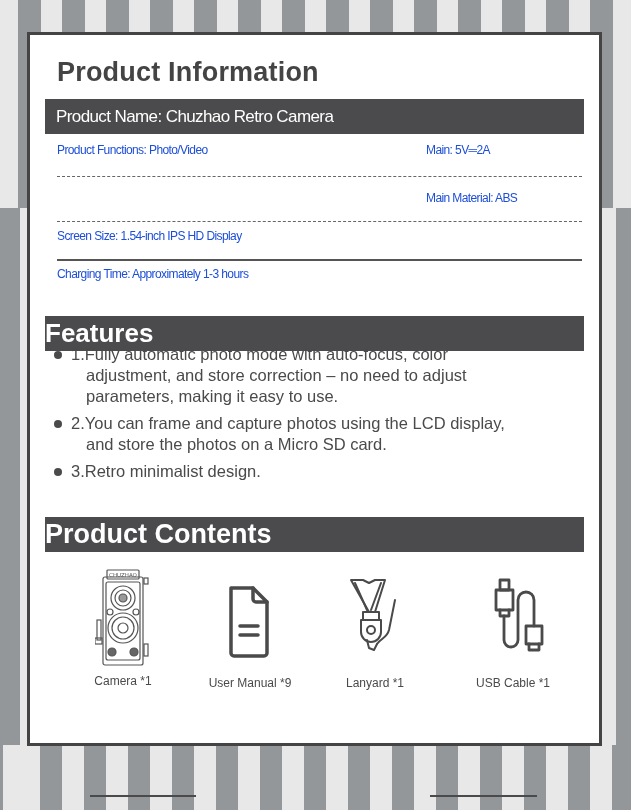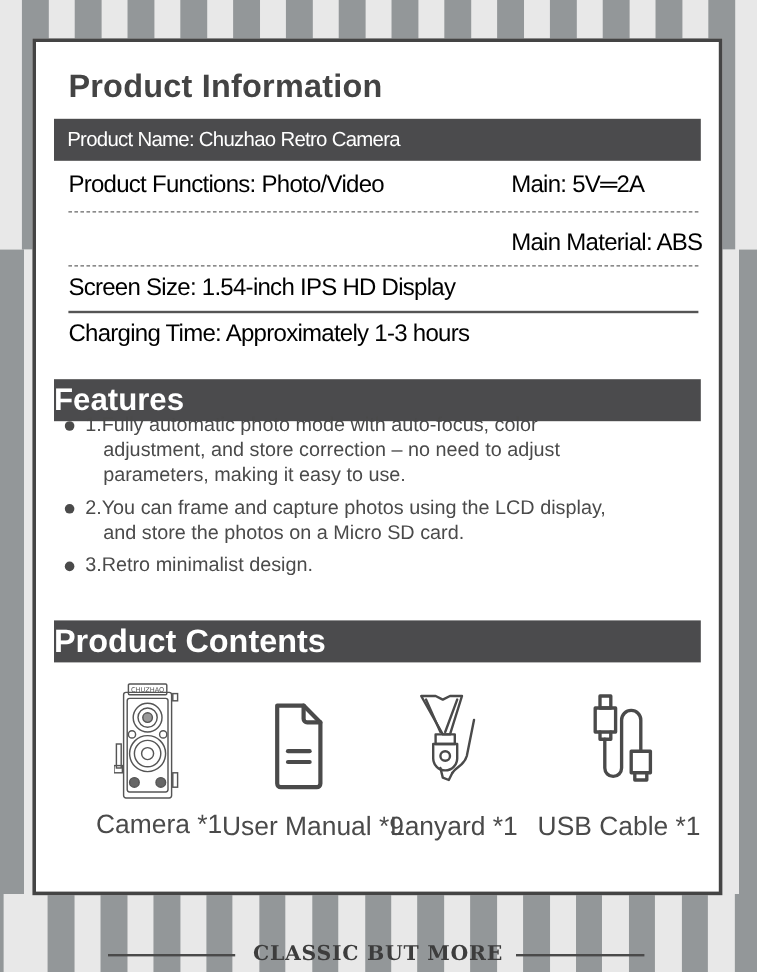--- a/index.html
+++ b/index.html
@@ -56,23 +56,23 @@
     background: #4b4b4d;
     color: #ffffff;
     font-size: 17px;
     line-height: 35px;
     padding-left: 11px;
     letter-spacing: -0.6px;
   }
   .info-row {
     position: absolute;
     left: 27px; width: 525px;
-    font-size: 20px;
+    font-size: 12px;
     letter-spacing: -0.6px;
-    color: #000000;
+    color: #1d4ed8;
   }
   .info-row .right { position: absolute; left: 369px; top: 0; white-space: nowrap; }
   .dotted { position: absolute; left: 27px; width: 525px; border-top: 1px dashed #666; }
   .solid { position: absolute; left: 27px; width: 525px; border-top: 2px solid #555; }
   .section-bar {
     position: absolute;
     left: 15px; width: 539px; height: 35px;
     background: #4b4b4d;
     color: #ffffff;
     font-weight: bold;
@@ -100,21 +100,21 @@
   .features li .text { display: block; text-indent: 0; }
   .contents {
     position: absolute; top: 533px; left: 0; width: 575px; height: 140px;
   }
   .content-item {
     position: absolute; top: 0; text-align: center;
   }
   .content-item svg { display: block; margin: 0 auto; }
   .content-item .label {
     display: block;
-    font-size: 22px; color: #4a4a4a;
+    font-size: 12px; color: #4a4a4a;
     margin-top: 8px; white-space: nowrap;
   }
   .footer {
     position: absolute;
     left: 0; top: 783px; width: 631px; height: 26px;
   }
   .footer .line {
     position: absolute; top: 12px; height: 2px; background: #4a4a4a;
   }
   .footer .text {
@@ -248,15 +248,14 @@
           <path d="M81 76 V82 H91 V76"></path>
         </g>
       </svg>
       <span class="label">USB Cable *1</span>
     </div>
   </div>
 </div>
 
 <div class="footer">
   <div class="line" style="left:90px; width:106px;"></div>
-  <div class="text">CLASSIC BUT MORE</div>
   <div class="line" style="left:430px; width:107px;"></div>
 </div>
 
 </body></html>

